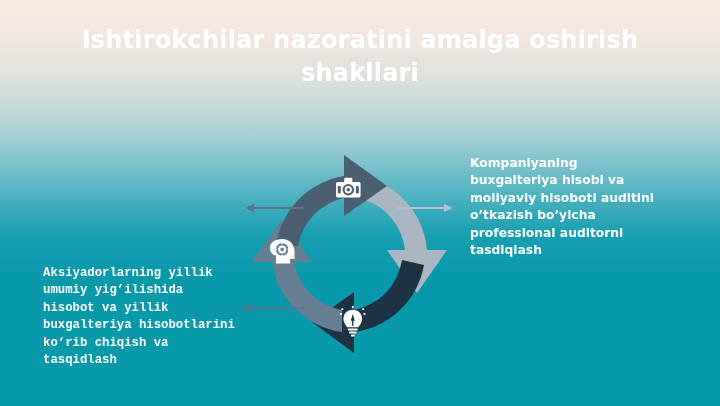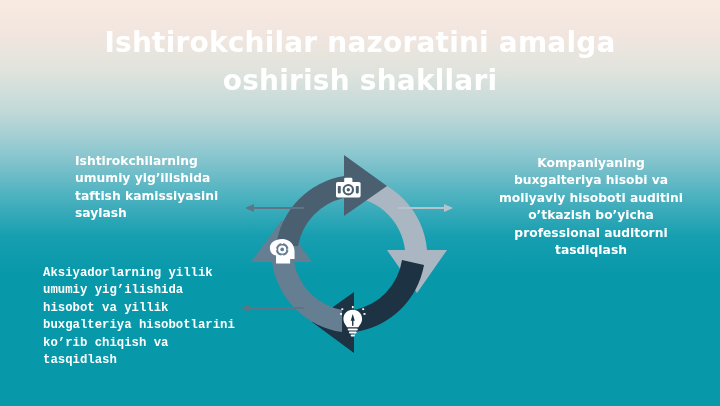--- a/index.html
+++ b/index.html
@@ -29,37 +29,37 @@
     overflow: hidden;
   }
 
   #title {
     position: absolute;
     left: 60px;
     top: 24px;
     width: 600px;
     text-align: center;
     color: #ffffff;
-    font-size: 28px;
+    font-size: 24px;
     font-weight: bold;
     line-height: 1.36;
     letter-spacing: 0.2px;
   }
 
   .textblock {
     position: absolute;
     color: #ffffff;
     font-size: 12.3px;
     font-weight: bold;
     line-height: 1.42;
     white-space: pre-line;
   }
   #block-left-top  { left: 75px;  top: 153px; width: 160px; }
   #block-left-bot  { left: 43px;  top: 265px; width: 195px; font-family: Liberation Mono, monospace; }
-  #block-right     { left: 496px; top: 155px; width: 190px; text-align: center; }
+  #block-right     { left: 470px; top: 155px; width: 190px; }
 
   #cycle {
     position: absolute;
     left: 232px;
     top: 150px;
     width: 240px;
     height: 230px;
   }
   #cycle svg { display: block; }
 
@@ -70,21 +70,20 @@
   #conn-right { left: 398px; top: 200px; }
   #conn-bot   { left: 240px; top: 300px; }
 </style>
 </head>
 <body>
 
 <div id="slide">
 
   <div id="title">Ishtirokchilar nazoratini amalga oshirish shakllari</div>
 
-  <div class="textblock" id="block-left-top">Ishtirokchilarning umumiy yig’ilishida taftish kamissiyasini saylash</div>
 
   <div class="textblock" id="block-left-bot">Aksiyadorlarning yillik umumiy yig’ilishida hisobot va yillik buxgalteriya hisobotlarini ko’rib chiqish va tasqidlash</div>
 
   <div class="textblock" id="block-right">Kompaniyaning buxgalteriya hisobi va moliyaviy hisoboti auditini o’tkazish bo’yicha professional auditorni tasdiqlash</div>
 
   <div id="cycle">
     <svg width="240" height="230" viewBox="0 0 240 230" xmlns="http://www.w3.org/2000/svg">
 
       <g>
         <path d="M 120 25

